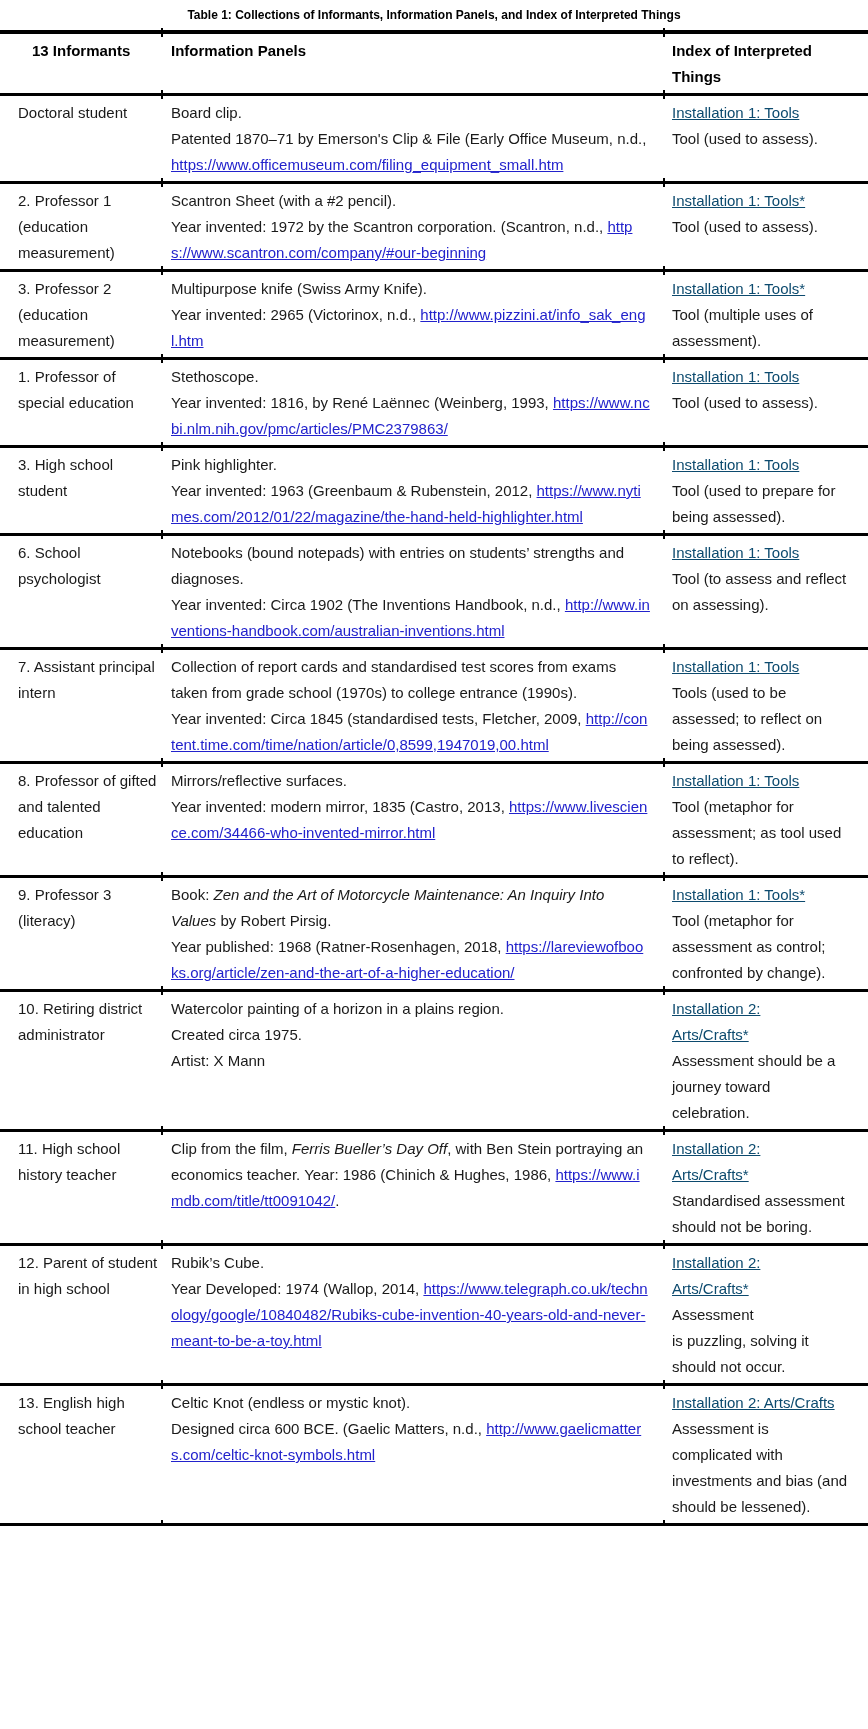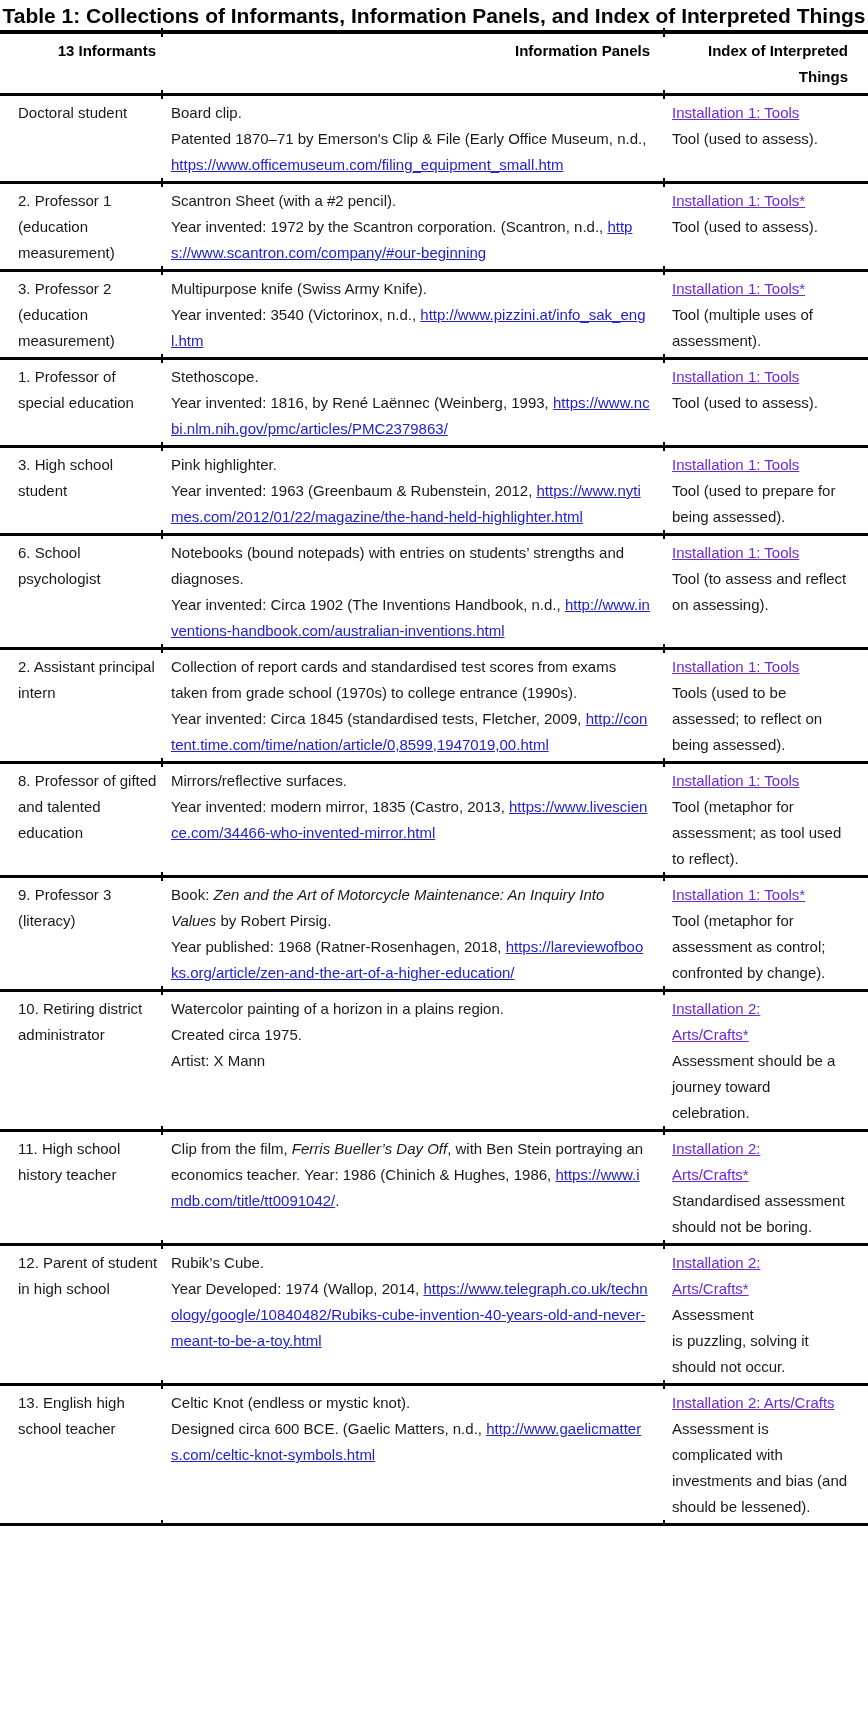--- a/index.html
+++ b/index.html
@@ -10,21 +10,21 @@
   body {
     width: 868px;
     font-family: "Liberation Sans", sans-serif;
     color: #1a1a1a;
     --link: #2222cc;
   }
   .page {
     width: 868px;
   }
   .table-title {
-    font-size: 21px;
+    font-size: 12px;
     font-weight: bold;
     text-align: center;
     margin: 6px 0 5px 0;
     line-height: 19px;
     color: #000;
   }
   table.main {
     width: 868px;
     border-collapse: collapse;
     table-layout: fixed;
@@ -37,21 +37,21 @@
     vertical-align: top;
     font-size: 15px;
     line-height: 26px;
     white-space: pre-wrap;
     position: relative;
     padding: 4px 6px 3px 8px;
   }
   thead th {
     border-bottom: 3px solid #000;
     font-weight: bold;
-    text-align: right;
+    text-align: left;
     color: #000;
   }
   tbody td {
     border-bottom: 3px solid #000;
     margin-top: 16px;
   }
   th.c1 { padding-left: 32px; }
   td.c1 { padding-left: 18px; padding-right: 4px; }
   th.c2, td.c2 { padding-left: 9px; padding-right: 14px; }
   th.c3, td.c3 { padding-left: 8px; padding-right: 20px; }
@@ -77,21 +77,21 @@
   }
   a.link {
     color: var(--link);
     text-decoration: underline;
     overflow-wrap: anywhere;
     word-break: break-all;
     cursor: pointer;
   }
   .idx-label {
     text-decoration: underline;
-    color: #6d28d9;
+    color: #0c4a6e;
   }
   em { font-style: italic; }
 </style>
 </head>
 <body>
 
 <div class="page">
   <div class="table-title">Table 1: Collections of Informants, Information Panels, and Index of Interpreted Things</div>
   <table class="main">
     <colgroup>
@@ -117,21 +117,21 @@
         <tr>
           <td class="c1">2. Professor 1 (education measurement)</td>
           <td class="c2"><span>Scantron Sheet (with a #2 pencil).
 Year invented: 1972 by the Scantron corporation. (Scantron, n.d., </span><a class="link">https://www.scantron.com/company/#our-beginning</a></td>
           <td class="c3"><span class="idx-label">Installation 1: Tools*</span><span>
 Tool (used to assess).</span></td>
         </tr>
         <tr>
           <td class="c1">3. Professor 2 (education measurement)</td>
           <td class="c2"><span>Multipurpose knife (Swiss Army Knife).
-Year invented: 3540 (Victorinox, n.d., </span><a class="link">http://www.pizzini.at/info_sak_engl.htm</a></td>
+Year invented: 2965 (Victorinox, n.d., </span><a class="link">http://www.pizzini.at/info_sak_engl.htm</a></td>
           <td class="c3"><span class="idx-label">Installation 1: Tools*</span><span>
 Tool (multiple uses of assessment).</span></td>
         </tr>
         <tr>
           <td class="c1">1. Professor of special education</td>
           <td class="c2"><span>Stethoscope.
 Year invented: 1816, by René Laënnec (Weinberg, 1993, </span><a class="link">https://www.ncbi.nlm.nih.gov/pmc/articles/PMC2379863/</a></td>
           <td class="c3"><span class="idx-label">Installation 1: Tools</span><span>
 Tool (used to assess).</span></td>
         </tr>
@@ -143,21 +143,21 @@
 Tool (used to prepare for being assessed).</span></td>
         </tr>
         <tr>
           <td class="c1">6. School psychologist</td>
           <td class="c2"><span>Notebooks (bound notepads) with entries on students’ strengths and diagnoses.
 Year invented: Circa 1902 (The Inventions Handbook, n.d., </span><a class="link">http://www.inventions-handbook.com/australian-inventions.html</a></td>
           <td class="c3"><span class="idx-label">Installation 1: Tools</span><span>
 Tool (to assess and reflect on assessing).</span></td>
         </tr>
         <tr>
-          <td class="c1">2. Assistant principal intern</td>
+          <td class="c1">7. Assistant principal intern</td>
           <td class="c2"><span>Collection of report cards and standardised test scores from exams taken from grade school (1970s) to college entrance (1990s).
 Year invented: Circa 1845 (standardised tests, Fletcher, 2009, </span><a class="link">http://content.time.com/time/nation/article/0,8599,1947019,00.html</a></td>
           <td class="c3"><span class="idx-label">Installation 1: Tools</span><span>
 Tools (used to be assessed; to reflect on being assessed).</span></td>
         </tr>
         <tr>
           <td class="c1">8. Professor of gifted and talented education</td>
           <td class="c2"><span>Mirrors/reflective surfaces.
 Year invented: modern mirror, 1835 (Castro, 2013, </span><a class="link">https://www.livescience.com/34466-who-invented-mirror.html</a></td>
           <td class="c3"><span class="idx-label">Installation 1: Tools</span><span>

